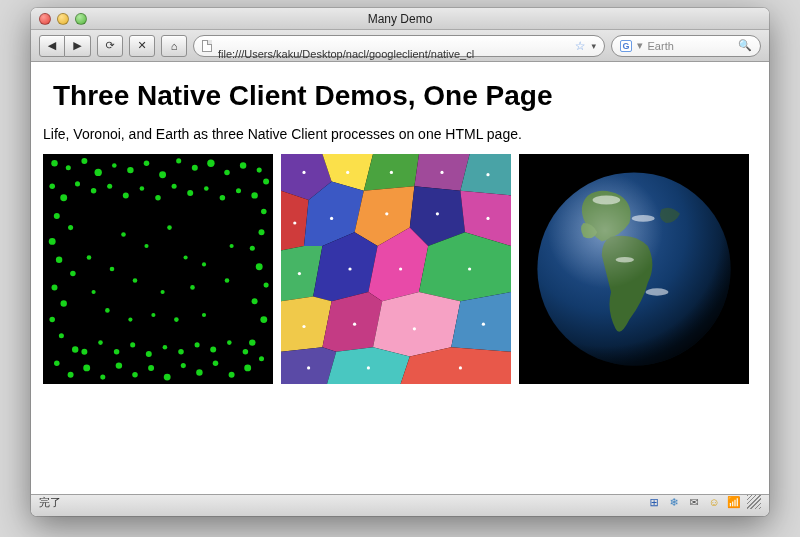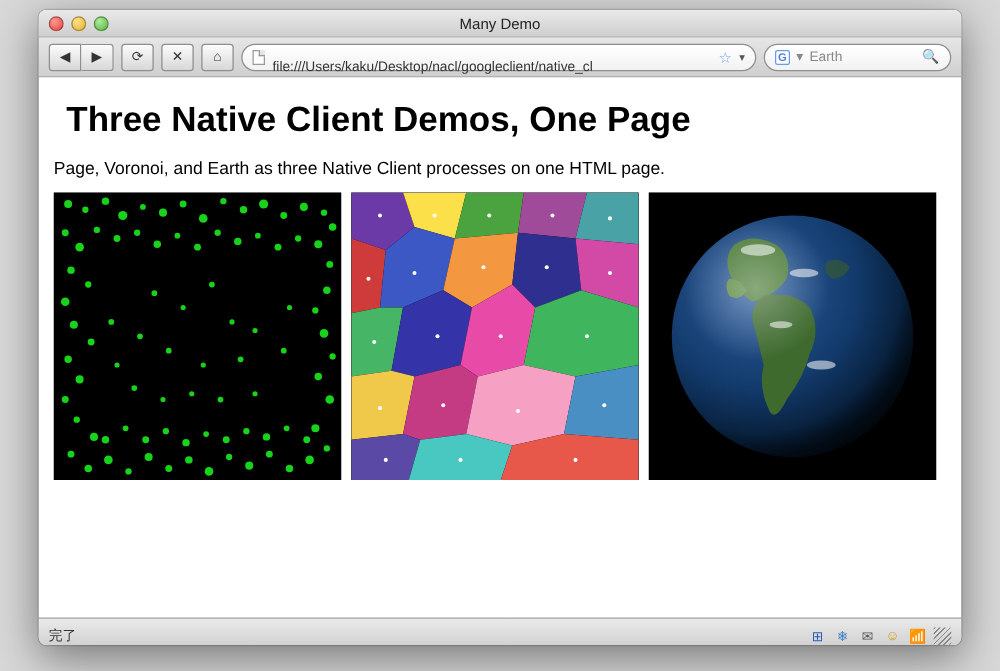--- a/index.html
+++ b/index.html
@@ -84,21 +84,21 @@
   .sub { font-size: 14px; margin-bottom: 12px; }
   .demos { display:flex; gap:8px; }
   .demo { width:230px; height:230px; background:#000; position:relative; overflow:hidden; }
 
   .voro svg, .earth svg { width:100%; height:100%; }
 
   .statusbar {
     height: 22px;
     background: linear-gradient(#eaeaea,#d2d2d2);
     border-top: 1px solid #a0a0a0;
-    display:flex; align-items:flex-end; justify-content:space-between;
+    display:flex; align-items:flex-start; justify-content:space-between;
     padding: 0 8px; font-size: 11px; color:#333;
   }
   .sb-icons { display:flex; gap:6px; align-items:center; }
   .sbi { width:14px; height:14px; display:flex; align-items:center; justify-content:center; font-size:11px; }
   .resize { width:14px; height:14px; background:
     repeating-linear-gradient(135deg,#888 0 1px,transparent 1px 3px); }
 </style>
 </head>
 <body>
 
@@ -142,21 +142,21 @@
     <div class="search">
       <span class="g-icon">G</span>
       <span class="chev">▾</span>
       <span style="flex:1">Earth</span>
       <span class="mag">🔍</span>
     </div>
   </div>
 
   <div class="content">
     <h1>Three Native Client Demos, One Page</h1>
-    <p class="sub">Page, Voronoi, and Earth as three Native Client processes on one HTML page.</p>
+    <p class="sub">Life, Voronoi, and Earth as three Native Client processes on one HTML page.</p>
 
     <div class="demos">
 
       <div class="demo">
         <svg viewBox="0 0 100 100" preserveAspectRatio="none" aria-hidden="true">
           <rect width="100" height="100" fill="#000"></rect>
           <g fill="#17d31a">
             <circle cx="5" cy="4" r="1.4"></circle>
               <circle cx="11" cy="6" r="1.1"></circle>
               <circle cx="18" cy="3" r="1.3"></circle>

